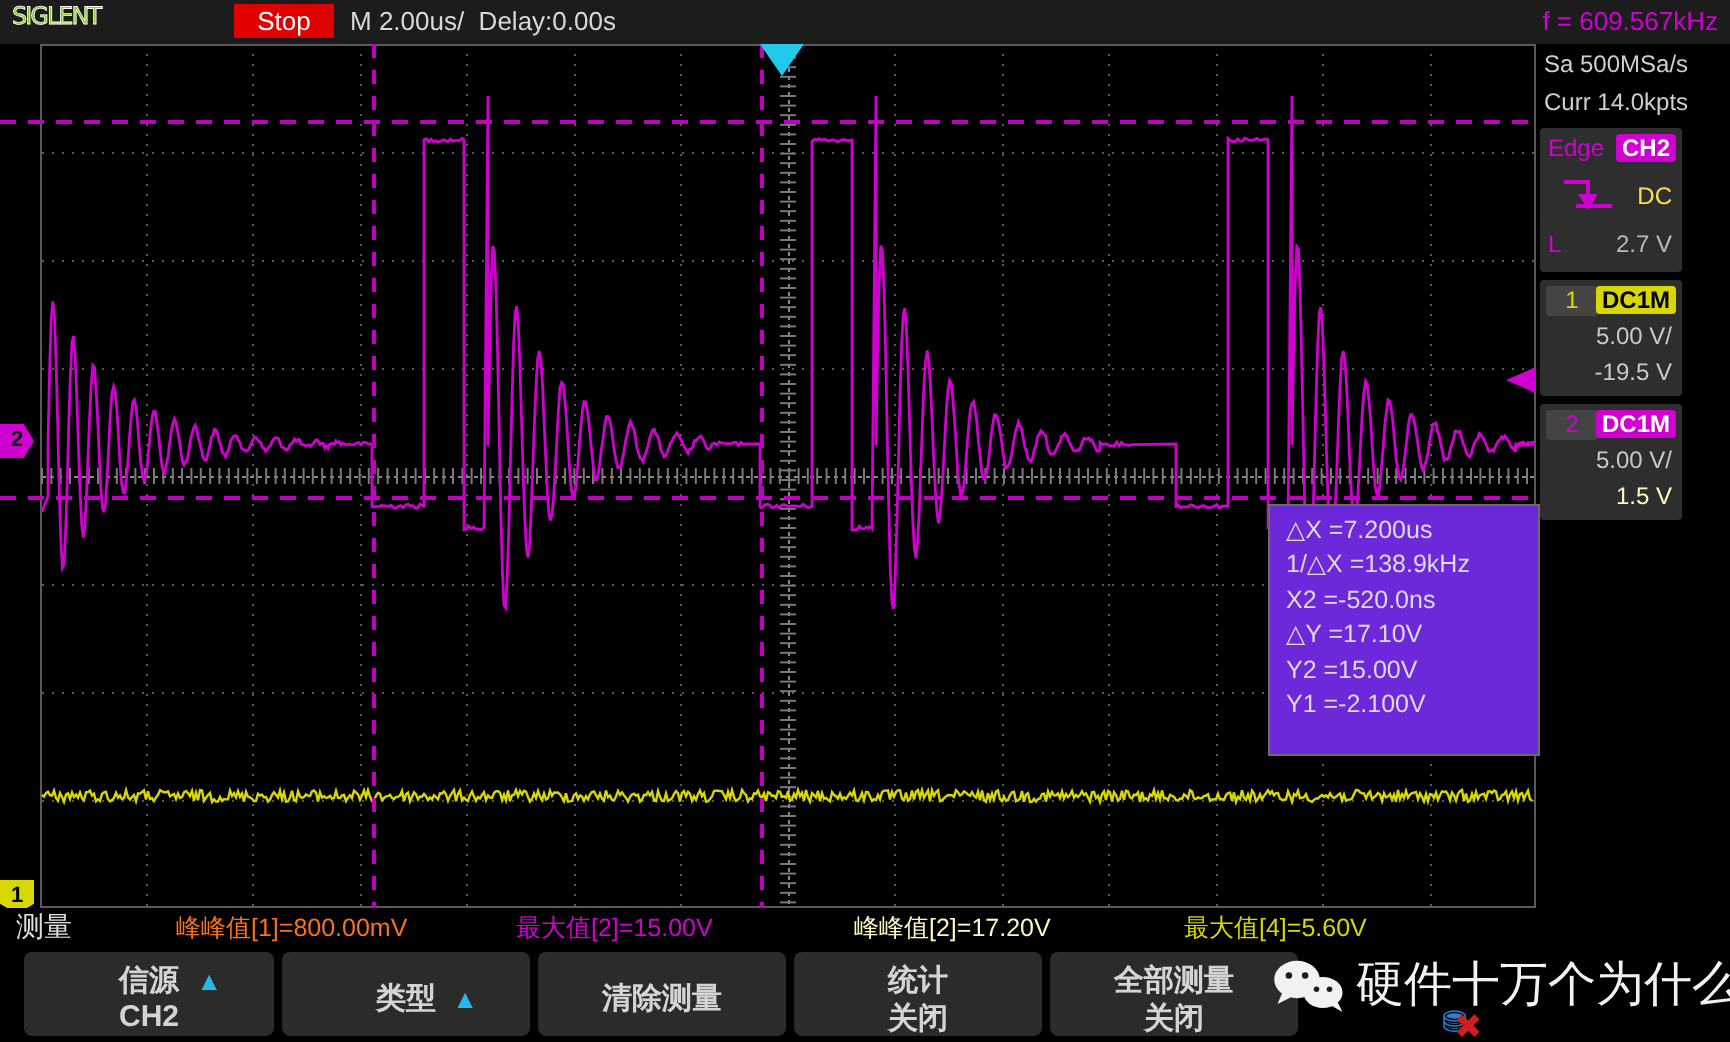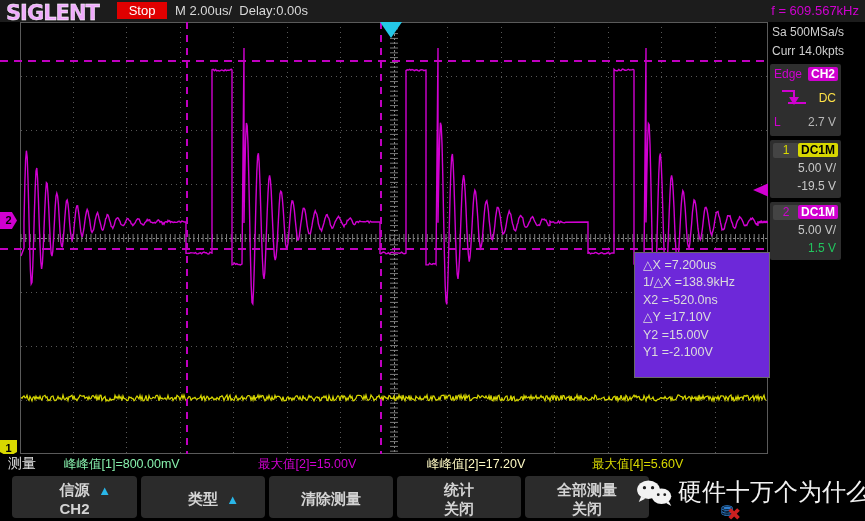--- a/index.html
+++ b/index.html
@@ -3,22 +3,22 @@
 <meta charset="utf-8">
 <style>
   html,body{margin:0;padding:0;background:#000;}
   body{width:865px;height:521px;overflow:hidden;
        font-family:"Liberation Sans","DejaVu Sans",sans-serif;}
   #app{position:relative;width:865px;height:521px;background:#000;}
 
   
   .topbar{position:absolute;left:0;top:0;width:865px;height:22px;
           background:#1c1c1c;}
-  .logo{position:absolute;left:6px;top:1px;font-size:21px;font-weight:bold;
-        letter-spacing:-1px;color:#f0abfc;font-family:"DejaVu Sans",sans-serif;
+  .logo{position:absolute;left:6px;top:1px;font-size:12px;font-weight:normal;
+        letter-spacing:-1px;color:#84cc16;font-family:"DejaVu Sans",sans-serif;
         -webkit-text-stroke:0.4px #fff;}
   .runbtn{position:absolute;left:117px;top:2px;width:50px;height:17px;
           background:#e00000;color:#fff;font-size:13px;text-align:center;
           line-height:17px;}
   .tbase{position:absolute;left:175px;top:3px;font-size:13px;color:#d8d8d8;
          white-space:pre;}
   .freq{position:absolute;right:6px;top:3px;font-size:13px;color:#d000d0;}
 
   
   .grid{position:absolute;left:0;top:22px;width:768px;height:432px;
@@ -438,36 +438,36 @@
       <div class="chnum" style="color:#d8d800">1</div>
       <div class="tagbox" style="right:3px;top:3px;background:#d8d800;color:#000">DC1M</div>
       <div class="rlbl" style="right:5px;top:21px;color:#c8c8c8">5.00 V/</div>
       <div class="rlbl" style="right:5px;top:39px;color:#c8c8c8">-19.5 V</div>
     </div>
 
     <div class="rbox" style="top:180px;height:58px">
       <div class="chnum" style="color:#d000d0">2</div>
       <div class="tagbox" style="right:3px;top:3px;background:#d000d0;color:#fff">DC1M</div>
       <div class="rlbl" style="right:5px;top:21px;color:#c8c8c8">5.00 V/</div>
-      <div class="rlbl" style="right:5px;top:39px;color:#22c55e">1.5 V</div>
+      <div class="rlbl" style="right:5px;top:39px;color:#fef9c3">1.5 V</div>
     </div>
   </div>
 
   <div class="curbox">
     <div>△X =7.200us</div>
     <div>1/△X =138.9kHz</div>
     <div>X2 =-520.0ns</div>
     <div>△Y =17.10V</div>
     <div>Y2 =15.00V</div>
     <div>Y1 =-2.100V</div>
   </div>
 
   <div class="mstrip">
     <div class="mlabel">测量</div>
-    <div class="mitem" style="left:64px;color:#86efac">峰峰值[1]=800.00mV</div>
+    <div class="mitem" style="left:88px;color:#f97316">峰峰值[1]=800.00mV</div>
     <div class="mitem" style="left:258px;color:#d000d0">最大值[2]=15.00V</div>
     <div class="mitem" style="left:427px;color:#fef9c3">峰峰值[2]=17.20V</div>
     <div class="mitem" style="left:592px;color:#d8d800">最大值[4]=5.60V</div>
   </div>
 
   <div class="menubar">
 
     <div class="mbtn" style="left:12px;width:125px">
       <div class="l1">信源</div>
       <div class="l2">CH2</div>

